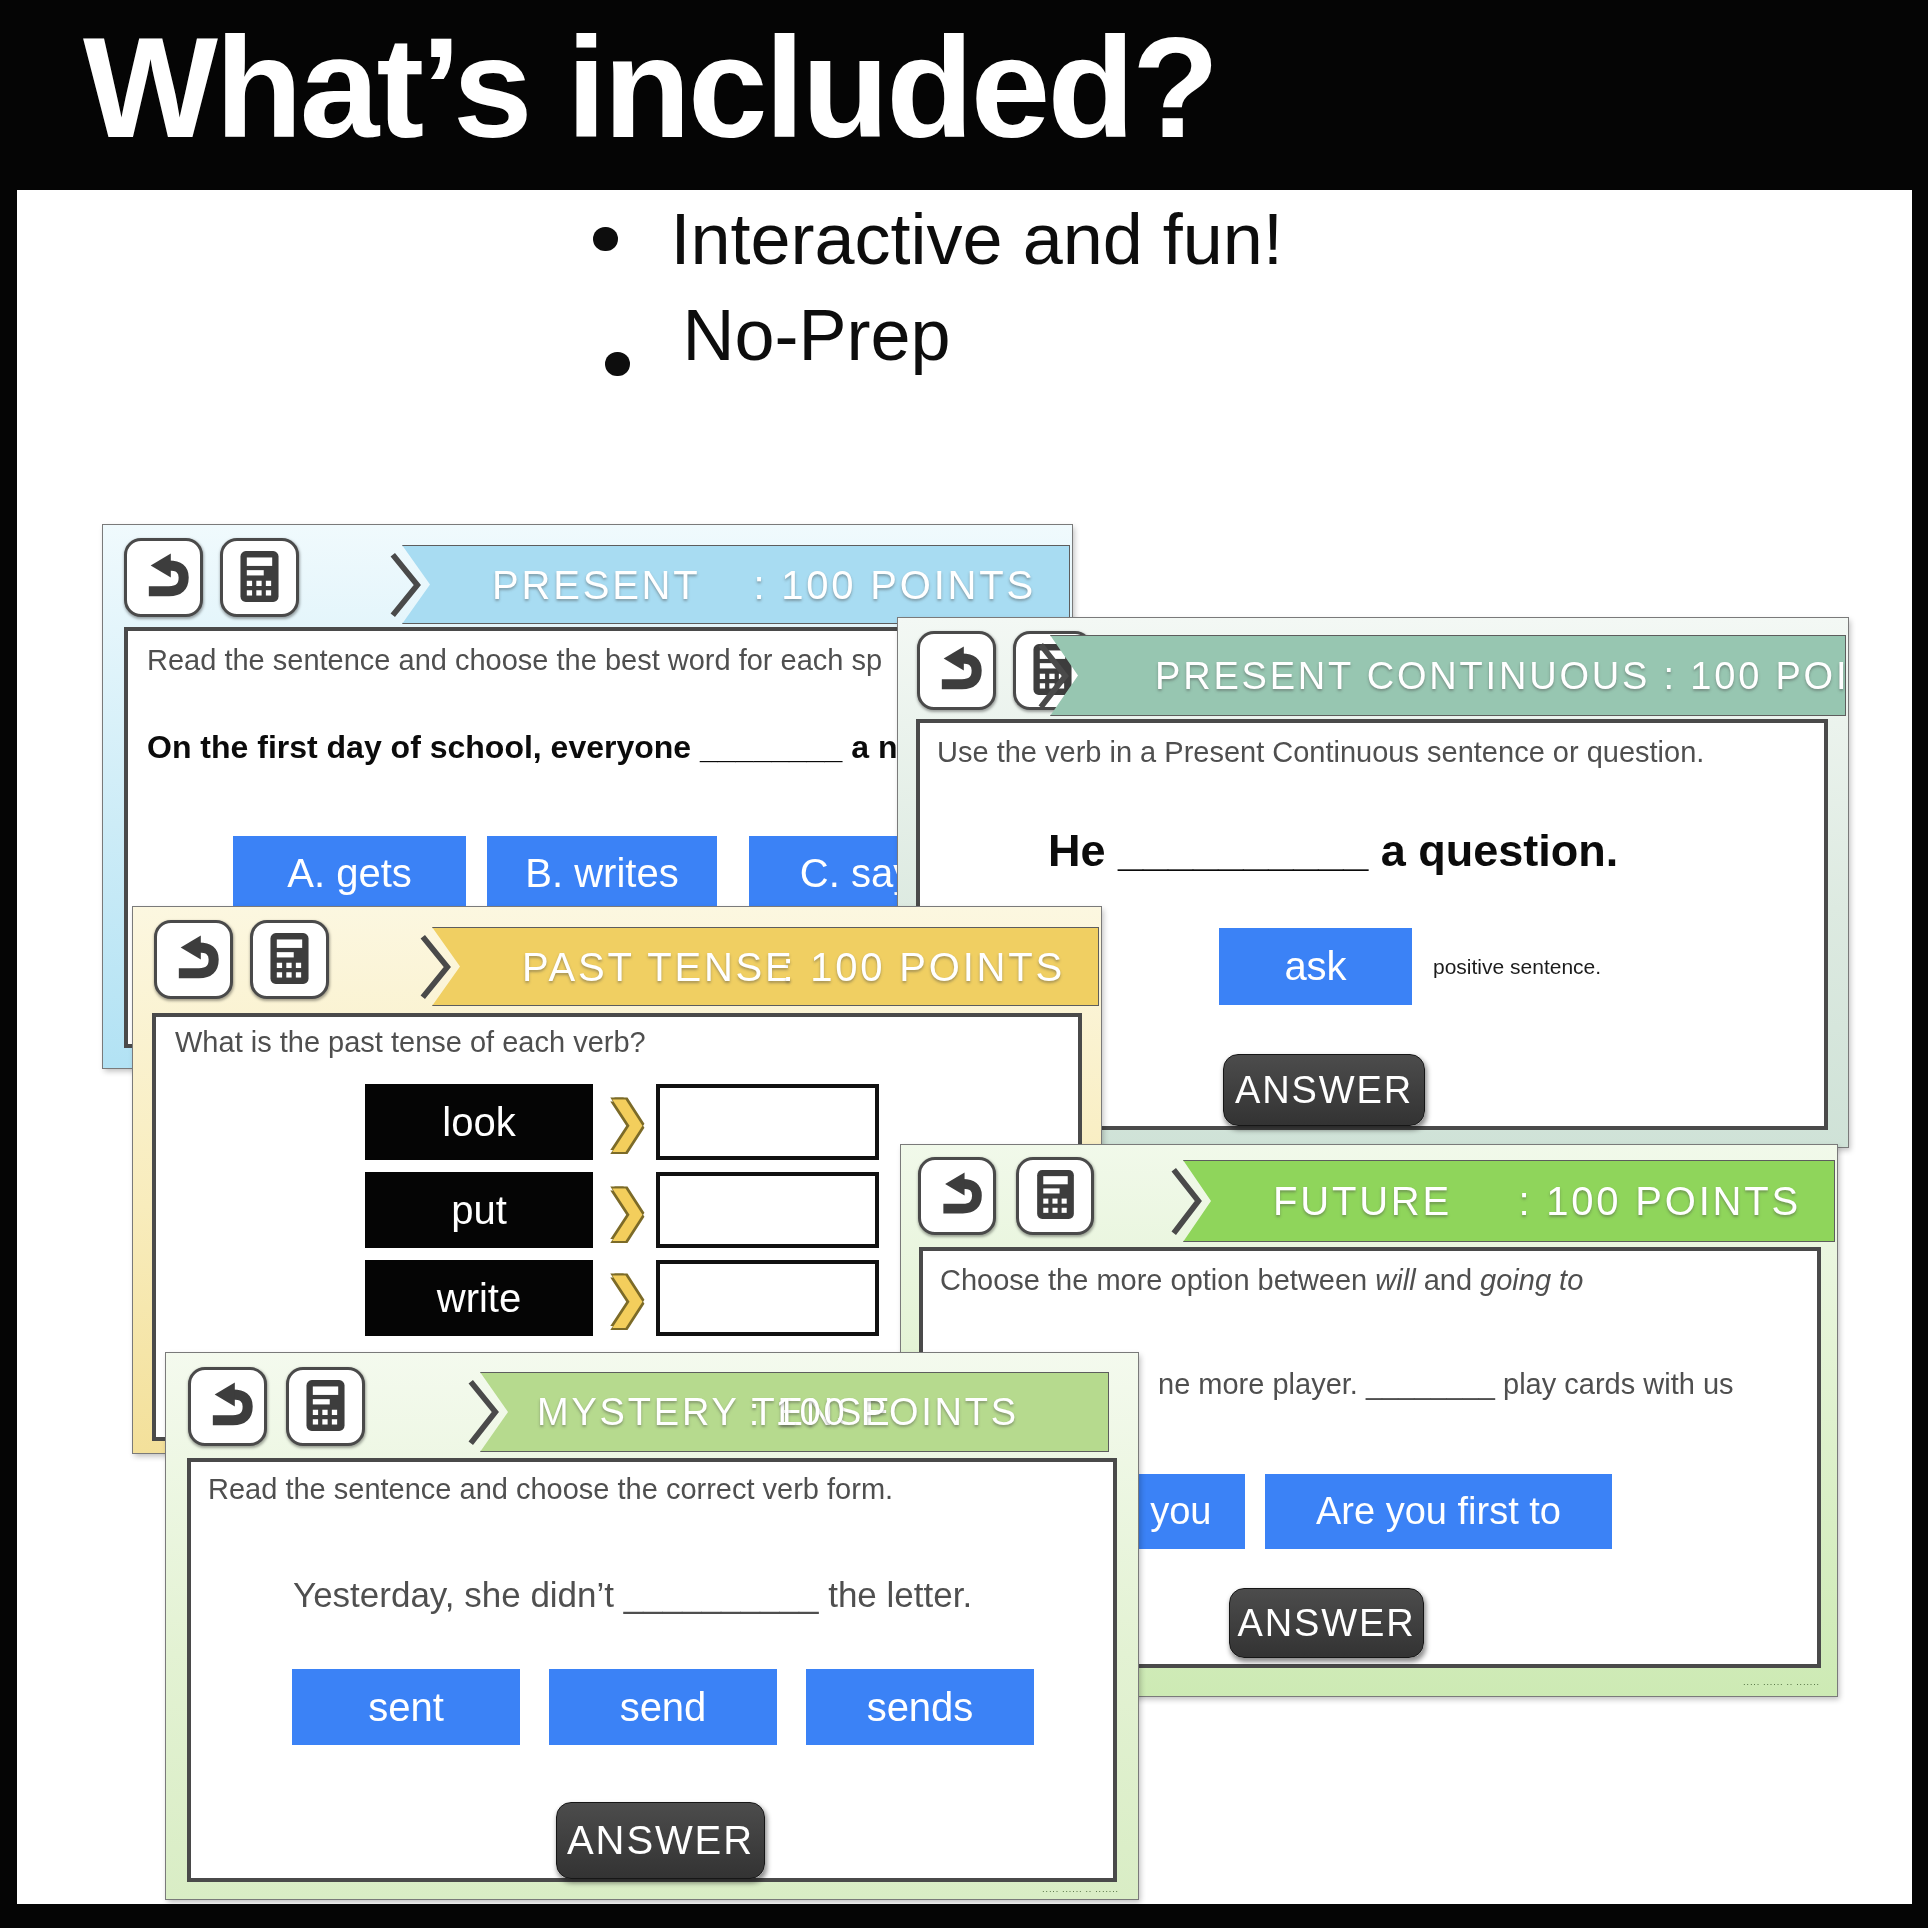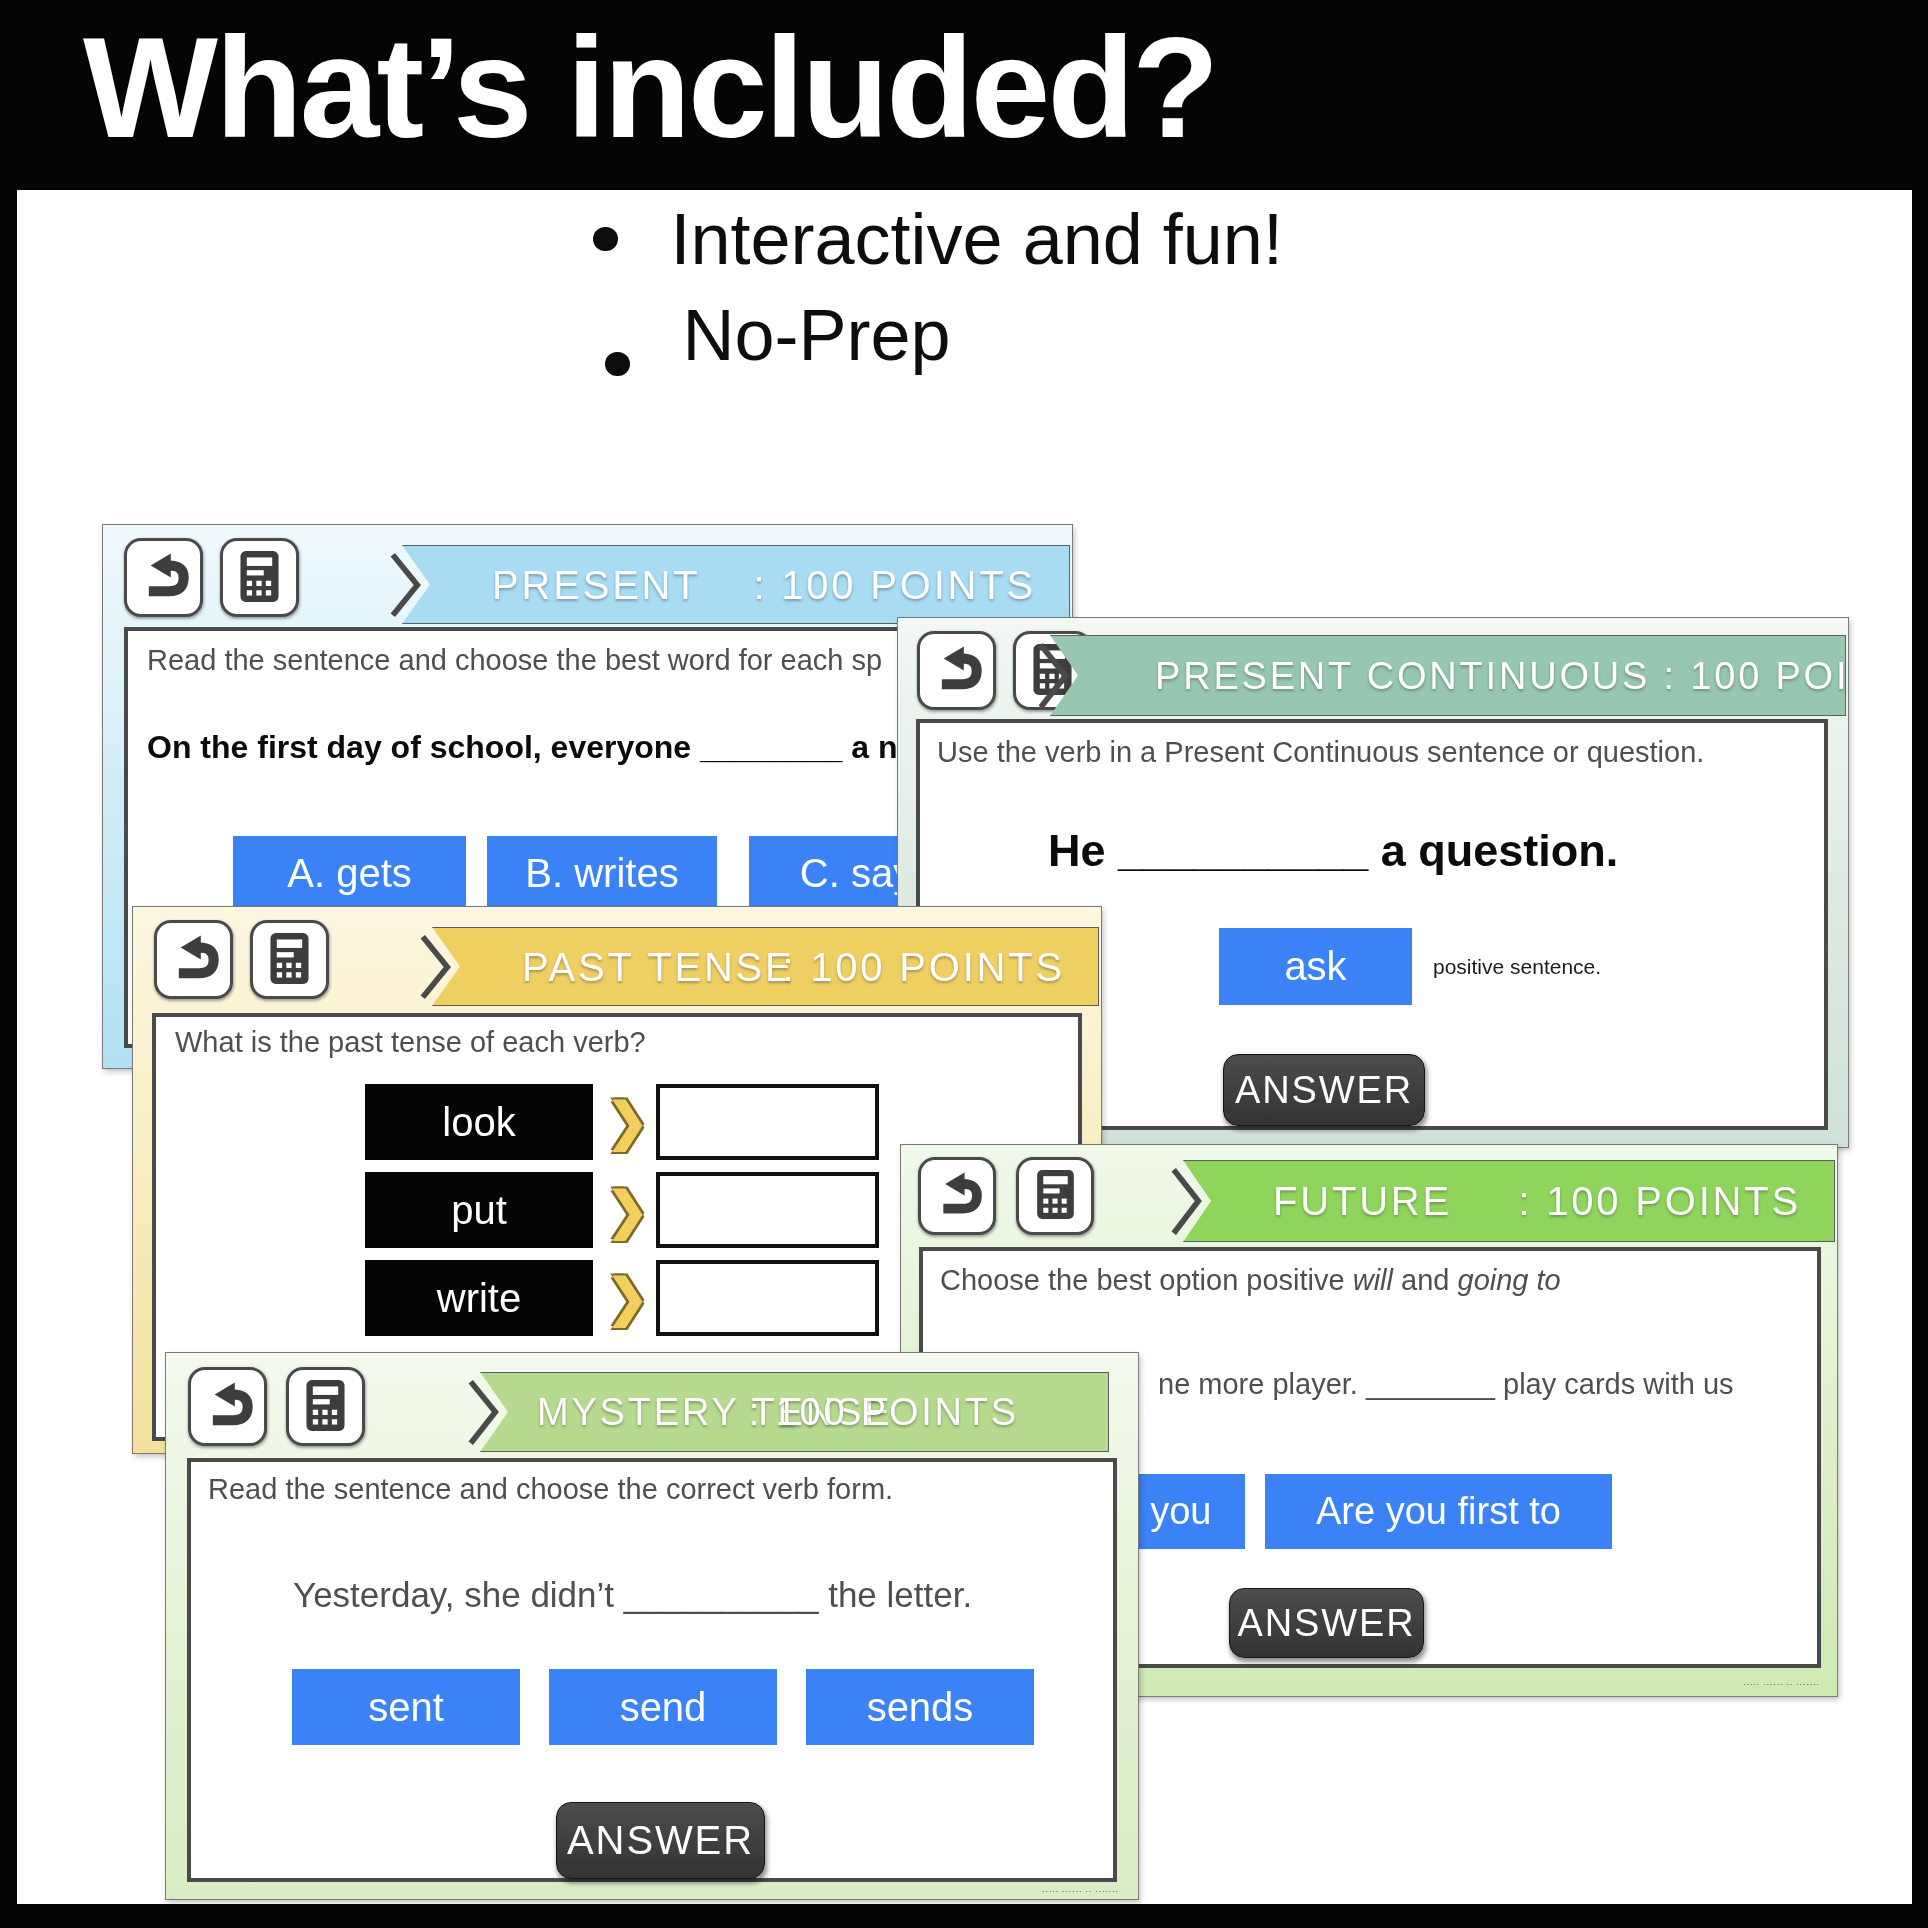--- a/index.html
+++ b/index.html
@@ -239,21 +239,21 @@
     <div class="banner-wrap" style="left:269px;top:15px;width:667px;height:82px;">
       <svg class="chev-svg" width="38" height="71" viewBox="0 0 40 75">
           <path d="M6 4 L32 37 L6 71" stroke="#4a4a4a" stroke-width="6" fill="none"></path>
         </svg>
       <div class="banner" style="left:13px;width:652px;">
         <span class="banner-title" style="left:89px;">FUTURE</span>
         <span class="banner-points" style="right:33px;">: 100 POINTS</span>
       </div>
     </div>
     <div class="inner" style="left:18px;top:102px;width:902px;height:421px;">
-      <div class="instr" style="left:17px;top:13px;"><span>Choose the best option positive </span><i>will</i><span> and </span><i>going to</i></div>
+      <div class="instr" style="left:17px;top:13px;"><span>Choose the more option between </span><i>will</i><span> and </span><i>going to</i></div>
       <div class="instr" style="left:235px;top:117px;">ne more player. ________ play cards with us</div>
       <div class="opt" style="left:122px;top:223px;width:200px;height:75px;font-size:38px;">Will you</div>
       <div class="opt" style="left:342px;top:223px;width:347px;height:75px;font-size:38px;">Are you first to</div>
       <div class="answer-btn" style="left:306px;top:337px;width:193px;height:68px;font-size:38px;">ANSWER</div>
     </div>
     <div class="fineprint" style="right:17px;bottom:7.5px;">····· ······ ·· ·······</div>
   </div>
 
   <div class="card" id="card-mystery">
     <div class="btn-icon" style="left:21.7px;top:14px;">

